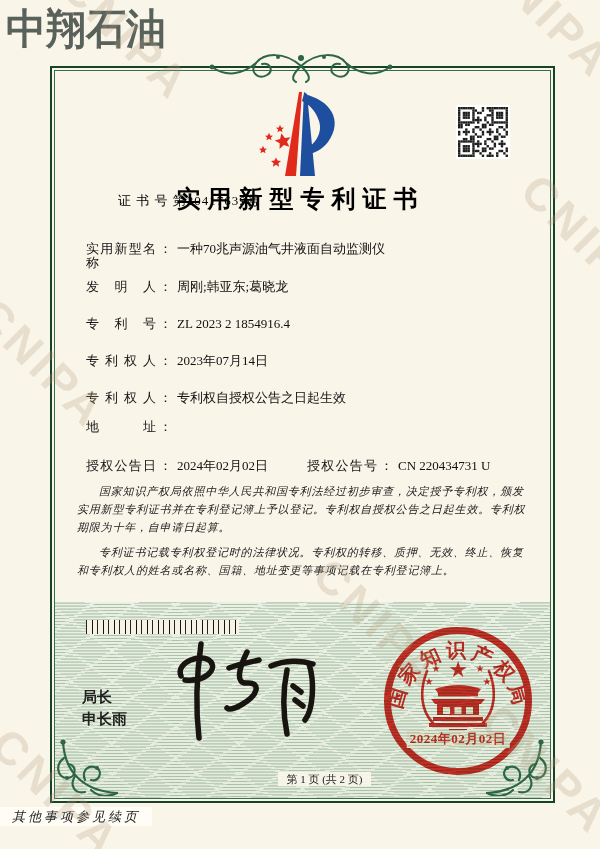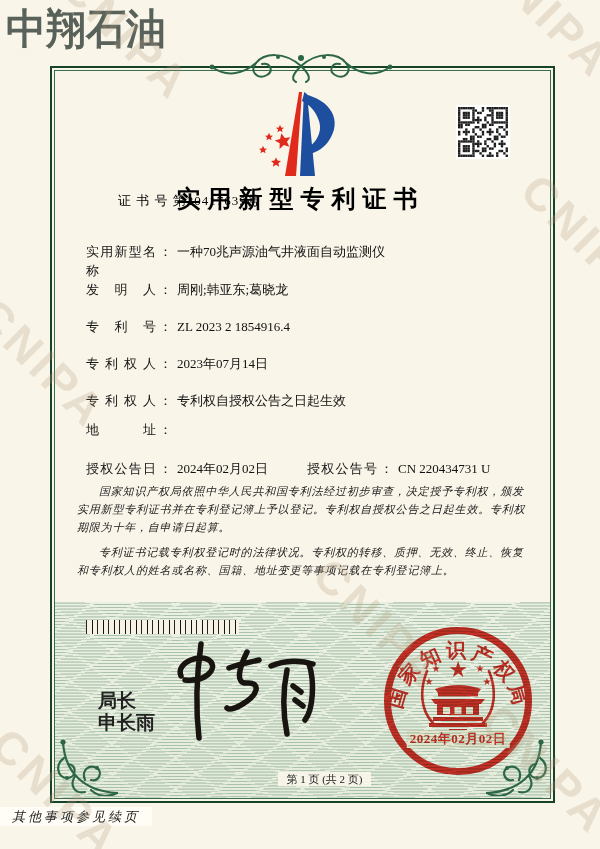--- a/index.html
+++ b/index.html
@@ -41,41 +41,41 @@
     position:absolute;left:118px;top:192px;z-index:2;
     font-size:13px;letter-spacing:1px;color:#000000;
   }
   .title{
     position:absolute;left:50px;width:501px;top:183px;z-index:2;
     text-align:center;font-size:24px;font-weight:bold;color:#000;
     letter-spacing:7px;
   }
   .qr{position:absolute;left:456px;top:105px;width:54px;height:54px;background:#fff;padding:2px;box-sizing:border-box;z-index:2;}
   .rows{position:absolute;left:86px;top:0;width:460px;z-index:2;}
-  .row{position:absolute;left:0;display:flex;align-items:flex-start;font-size:13px;line-height:19px;}
+  .row{position:absolute;left:0;display:flex;align-items:flex-start;font-size:13px;line-height:14px;}
   .lbl{display:inline-block;width:70px;flex:none;text-align:justify;text-align-last:justify;color:#161616;}
   .colon{flex:none;margin:0 5px 0 3px;}
   .val{display:inline-block;color:#111;}
   .paras{
     position:absolute;left:77px;top:482px;width:457px;z-index:2;
     font-style:italic;font-size:11px;line-height:18px;letter-spacing:0.8px;color:#222;
   }
   .paras p{margin:0 0 7px 0;text-indent:2em;}
   .barcode{
     position:absolute;left:86px;top:620px;width:153px;height:14px;z-index:2;
     background:repeating-linear-gradient(90deg,
       #28251f 0 1.4px,#f6f2e6 1.4px 2.6px,
       #3a362e 2.6px 3.4px,#f6f2e6 3.4px 5.8px,
       #161410 5.8px 7.4px,#f6f2e6 7.4px 8.6px,
       #4a453c 8.6px 9.4px,#f6f2e6 9.4px 11px);
   }
   .signer{
-    position:absolute;left:98px;z-index:2;
+    position:absolute;left:82px;z-index:2;
     font-family:"Liberation Sans","DejaVu Sans",sans-serif;
-    font-weight:600;font-size:19px;color:#222;text-align:right;
+    font-weight:600;font-size:15px;color:#222;text-align:right;
   }
   .signature{position:absolute;left:163px;top:638px;z-index:3;}
   .seal{
     position:absolute;left:384px;top:627px;width:148px;height:148px;z-index:4;
     mix-blend-mode:multiply;opacity:0.95;
   }
   .seal-ring{
     position:absolute;inset:0;border:7px solid #d5281e;border-radius:50%;box-sizing:border-box;
   }
   .seal-date{

